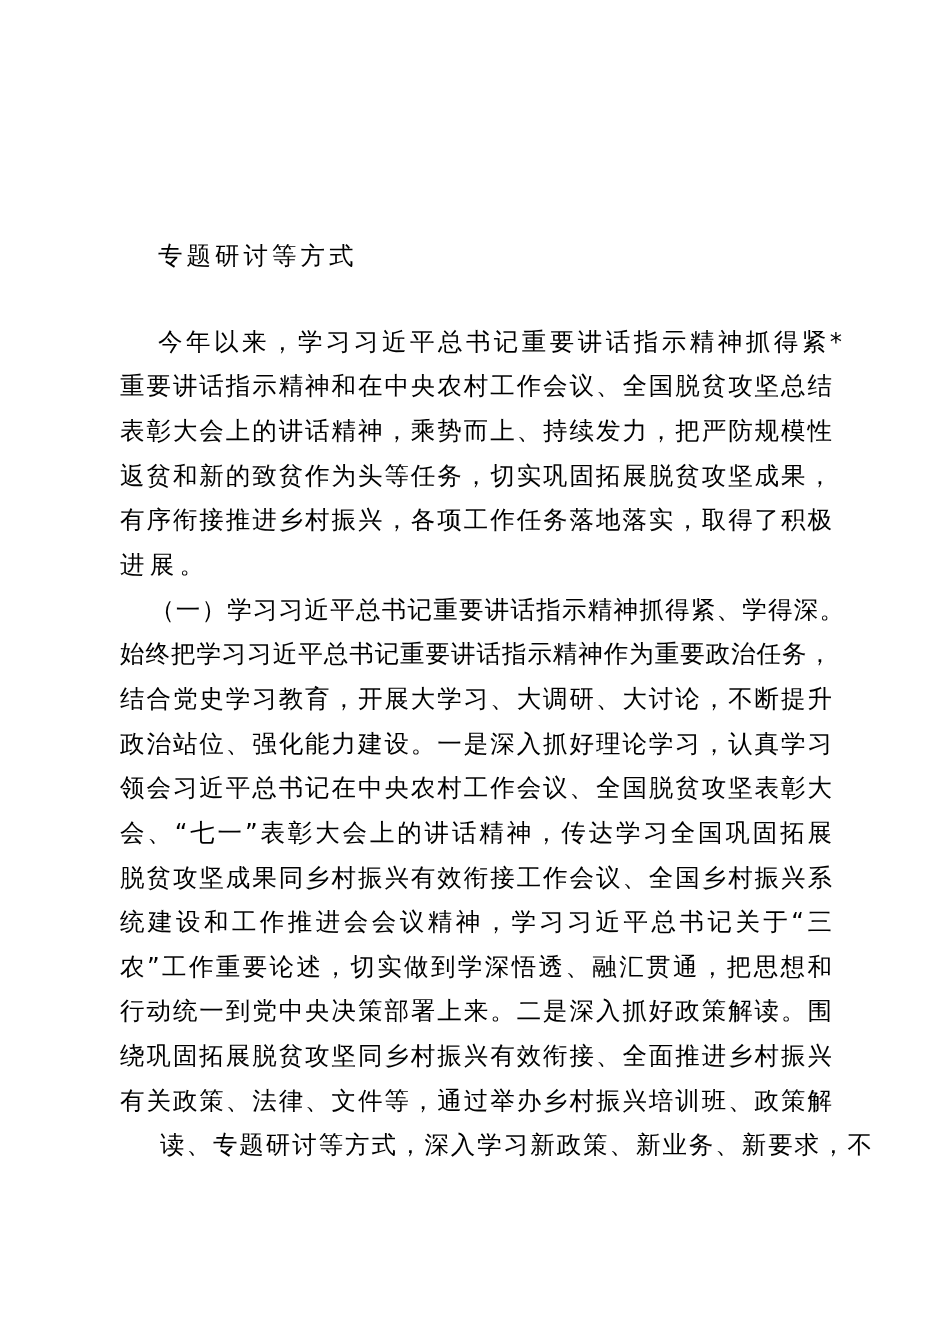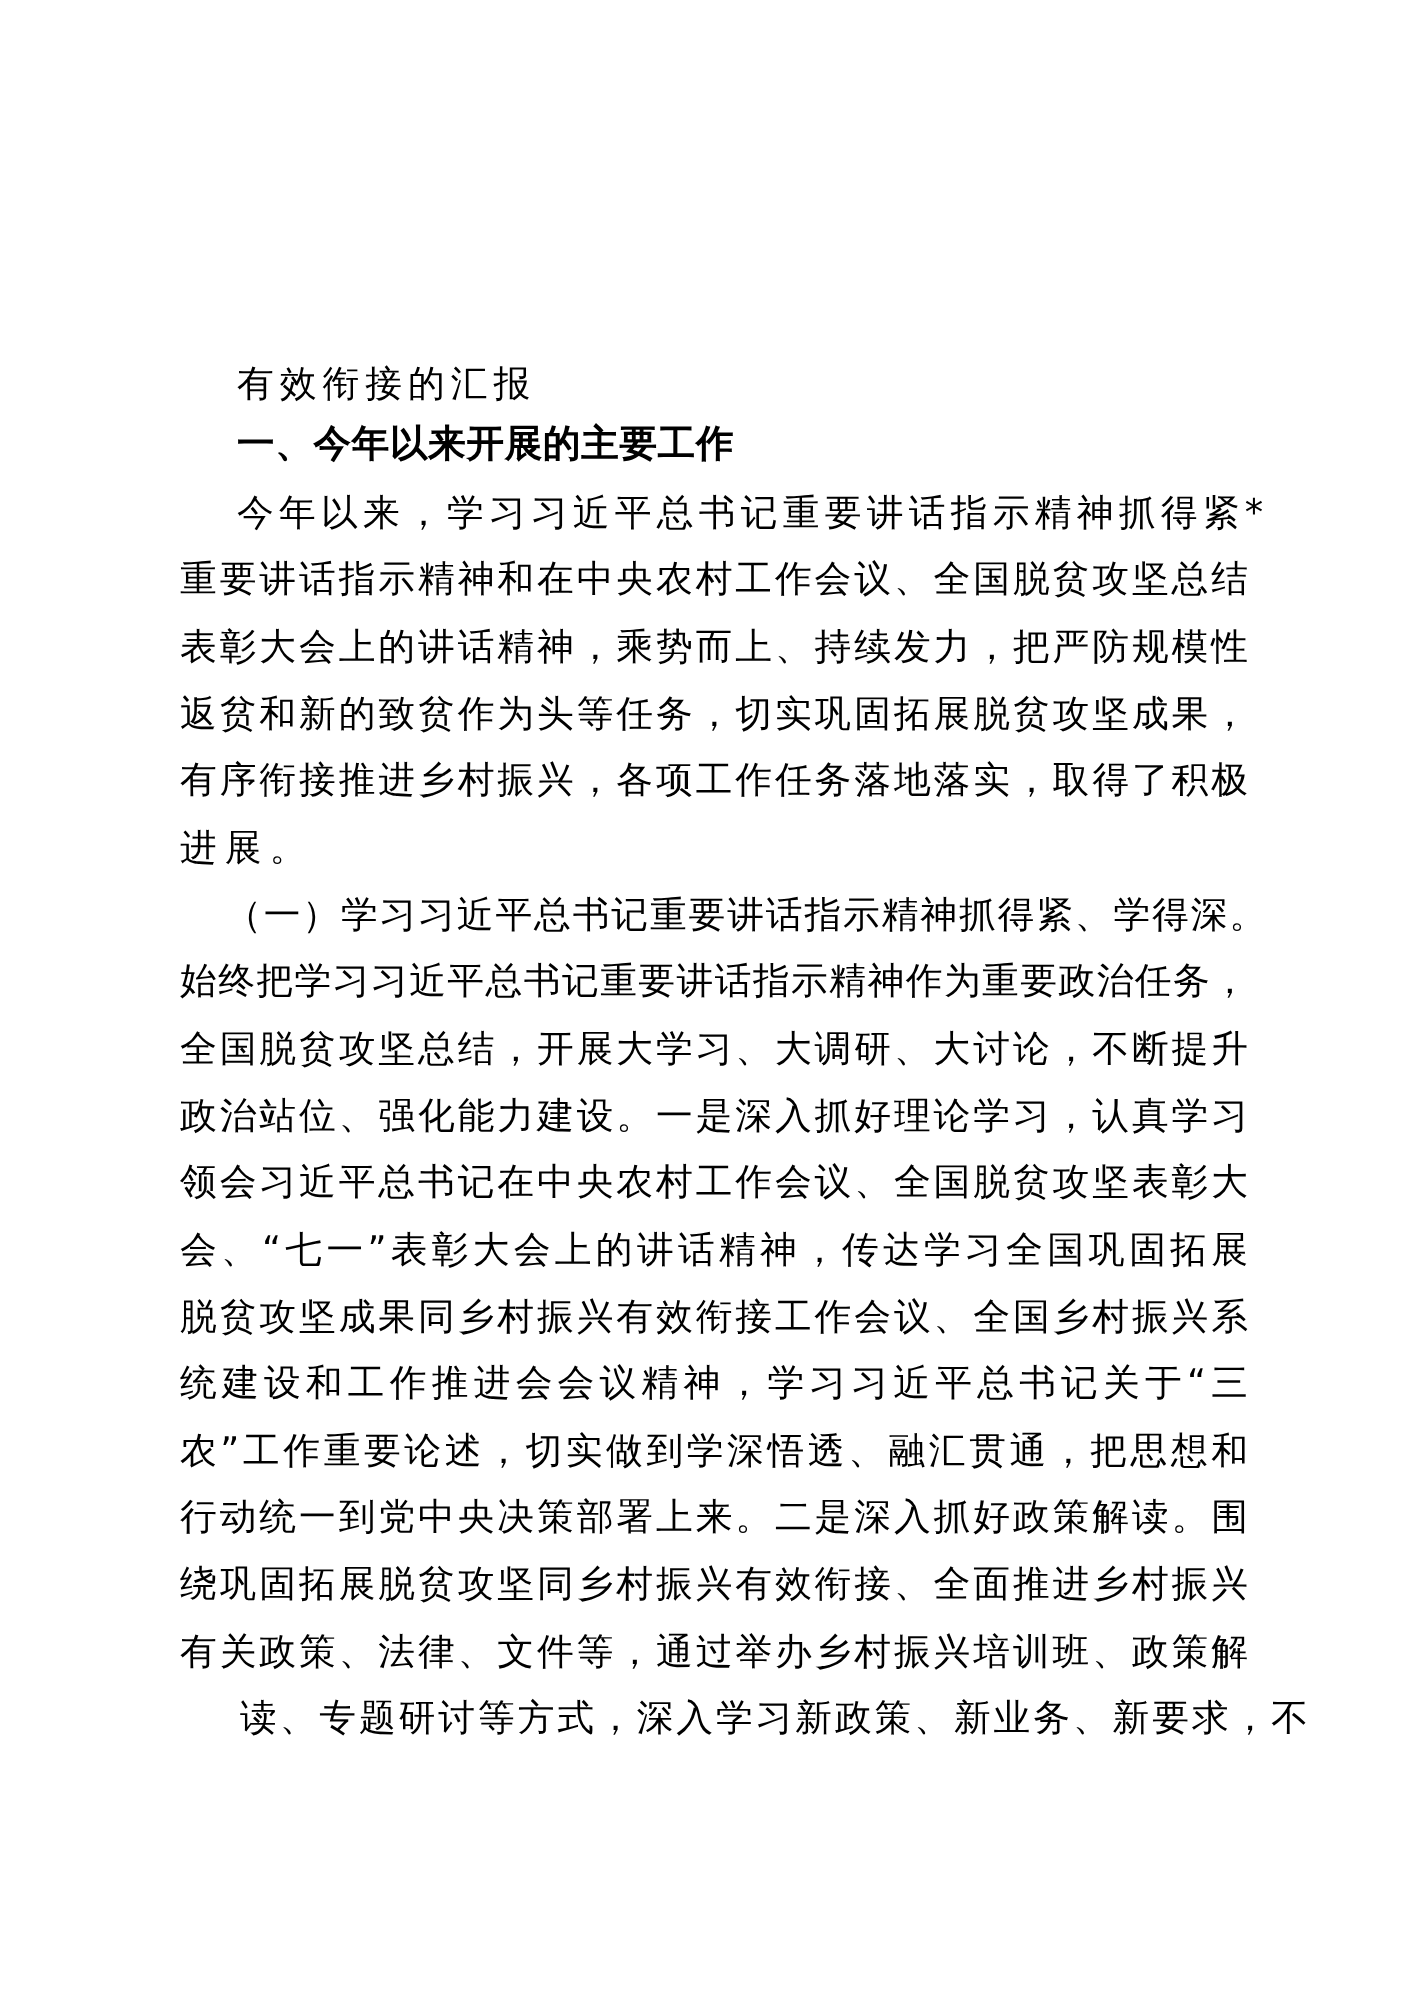--- a/index.html
+++ b/index.html
@@ -64,37 +64,36 @@
     .indent { left: 158px; width: 684px; }
     .indent.justify { width: 684px; }
     .sub-heading-span { font-weight: bold; }
   </style>
 </head>
 <body>
 
 <div class="page">
 
 
-  <div class="line subtitle" style="top:236px;">有效衔接的汇报</div>
+  <div class="line subtitle" style="top:236px;">专题研讨等方式</div>
 
-  <div class="line heading" style="top:276px;">一、今年以来开展的主要工作</div>
 
   <div>
     <div class="line indent justify" style="top:322px;">今年以来，学习习近平总书记重要讲话指示精神抓得紧*</div>
     <div class="line justify" style="top:366px;">重要讲话指示精神和在中央农村工作会议、全国脱贫攻坚总结</div>
     <div class="line justify" style="top:411px;">表彰大会上的讲话精神，乘势而上、持续发力，把严防规模性</div>
     <div class="line justify" style="top:456px;">返贫和新的致贫作为头等任务，切实巩固拓展脱贫攻坚成果，</div>
     <div class="line justify" style="top:500px;">有序衔接推进乡村振兴，各项工作任务落地落实，取得了积极</div>
     <div class="line" style="top:545px;">进展。</div>
   </div>
 
   <div>
     <div class="line indent justify sub-heading-span" style="top:590px; left:150px; width:694px; font-weight:normal;">（一）学习习近平总书记重要讲话指示精神抓得紧、学得深。</div>
     <div class="line justify" style="top:634px;">始终把学习习近平总书记重要讲话指示精神作为重要政治任务，</div>
-    <div class="line justify" style="top:679px;">全国脱贫攻坚总结，开展大学习、大调研、大讨论，不断提升</div>
+    <div class="line justify" style="top:679px;">结合党史学习教育，开展大学习、大调研、大讨论，不断提升</div>
     <div class="line justify" style="top:724px;">政治站位、强化能力建设。一是深入抓好理论学习，认真学习</div>
     <div class="line justify" style="top:768px;">领会习近平总书记在中央农村工作会议、全国脱贫攻坚表彰大</div>
     <div class="line justify" style="top:813px;">会、“七一”表彰大会上的讲话精神，传达学习全国巩固拓展</div>
     <div class="line justify" style="top:858px;">脱贫攻坚成果同乡村振兴有效衔接工作会议、全国乡村振兴系</div>
     <div class="line justify" style="top:902px;">统建设和工作推进会会议精神，学习习近平总书记关于“三</div>
     <div class="line justify" style="top:947px;">农”工作重要论述，切实做到学深悟透、融汇贯通，把思想和</div>
     <div class="line justify" style="top:991px;">行动统一到党中央决策部署上来。二是深入抓好政策解读。围</div>
     <div class="line justify" style="top:1036px;">绕巩固拓展脱贫攻坚同乡村振兴有效衔接、全面推进乡村振兴</div>
     <div class="line justify" style="top:1081px;">有关政策、法律、文件等，通过举办乡村振兴培训班、政策解</div>
     <div class="line justify" style="top:1125px;margin-left:40px;">读、专题研讨等方式，深入学习新政策、新业务、新要求，不</div>

